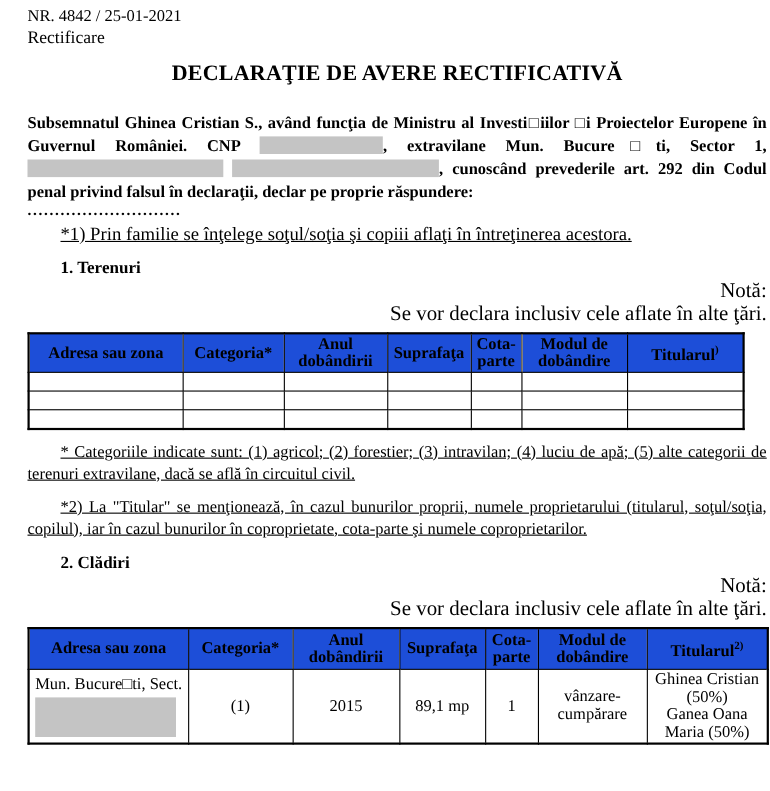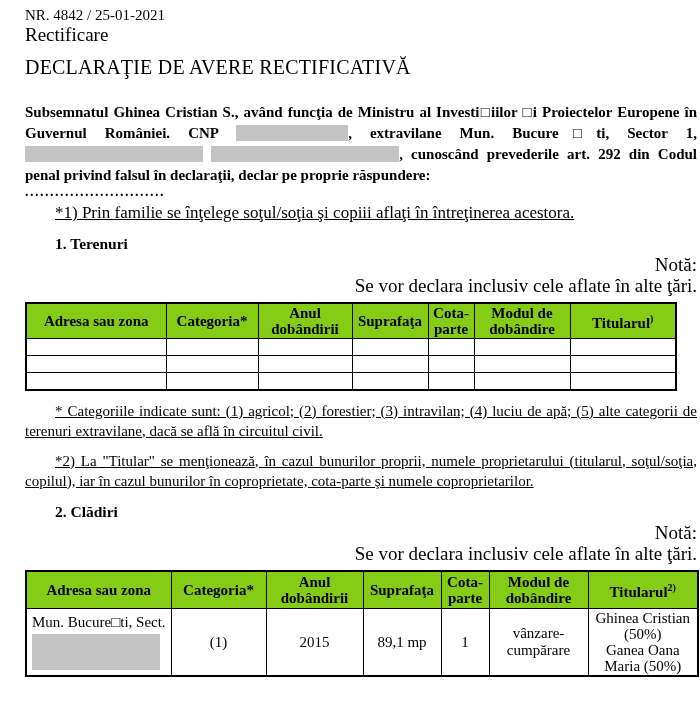--- a/index.html
+++ b/index.html
@@ -3,34 +3,34 @@
 <meta charset="utf-8">
 <style>
   html,body { margin:0; padding:0; background:#fff; }
   .page {
     position:relative; width:700px; height:719px; overflow:hidden;
     background:#fff; color:#000;
     font-family:"Liberation Serif","DejaVu Serif",serif;
     box-sizing:border-box; padding:6px 3px 12px 25px;
   }
   .doc-number { font-size:15px; line-height:18px; }
-  .rectificare { font-size:19px; line-height:18px; margin-top:2px; }
-  .title { text-align:left; font-weight:normal; font-size:20px; line-height:26px; margin-top:10px; letter-spacing:.2px; }
+  .rectificare { font-size:16px; line-height:18px; margin-top:2px; }
+  .title { text-align:center; font-weight:bold; font-size:20px; line-height:26px; margin-top:10px; letter-spacing:.2px; }
   .intro { margin:22px 0 0 0; width:672px; font-weight:bold; font-size:15px; line-height:21px; text-align:justify; }
   .redact { display:inline-block; background:#c4c4c4; height:16px; vertical-align:-3px; }
   .w1 { width:112px; } .w2 { width:178px; } .w3 { width:188px; }
   .dots { font-weight:bold; font-size:14px; line-height:12px; letter-spacing:1.5px; }
   .note1 { margin:4px 0 0 0; font-size:17px; line-height:21px; text-indent:30px; width:672px;text-decoration:underline; }
   .h-sec { font-weight:bold; font-size:15.5px; line-height:21px; margin:12px 0 0 30px; }
   .h-sub { font-weight:bold; font-size:15.5px; line-height:21px; margin:10px 0 0 30px; }
   .note-line { font-size:19px; line-height:21px; margin-left:30px;text-align:right; }
   table.t { border-collapse:collapse; border:2px solid #000; margin-top:6px; table-layout:fixed; }
   .t1 { width:650px; } .t2 { width:672px; }
   table.t th, table.t td { border:1px solid #000; font-size:15px; padding:1px 3px; overflow:hidden; box-sizing:border-box; }
-  table.t th { background:#84cc16; font-weight:bold; text-align:center; line-height:16px; vertical-align:middle;margin-top:38px; }
+  table.t th { background:#1d4ed8; font-weight:bold; text-align:center; line-height:16px; vertical-align:middle;margin-top:38px; }
   .t1 th { height:32px; }
   .t2 th { height:38px; }
   .t1 td { height:17px; text-align:center; }
   .t1 tr.first td { height:21px; }
   .t2 td { text-align:center; vertical-align:middle; line-height:17px; }
   .t2 td.addr { text-align:left; padding-left:5px; }
   .t2 .redact-block { width:128px; height:36px; background:#c4c4c4; margin-top:3px; }
   .t2 .tit div { line-height:16px; }
   sup.hdr-sup { font-size:10px; }
   .foot { margin:10px 0 0 0; width:672px; font-size:15px; line-height:20px; text-align:justify; text-indent:30px;text-decoration:underline; }

